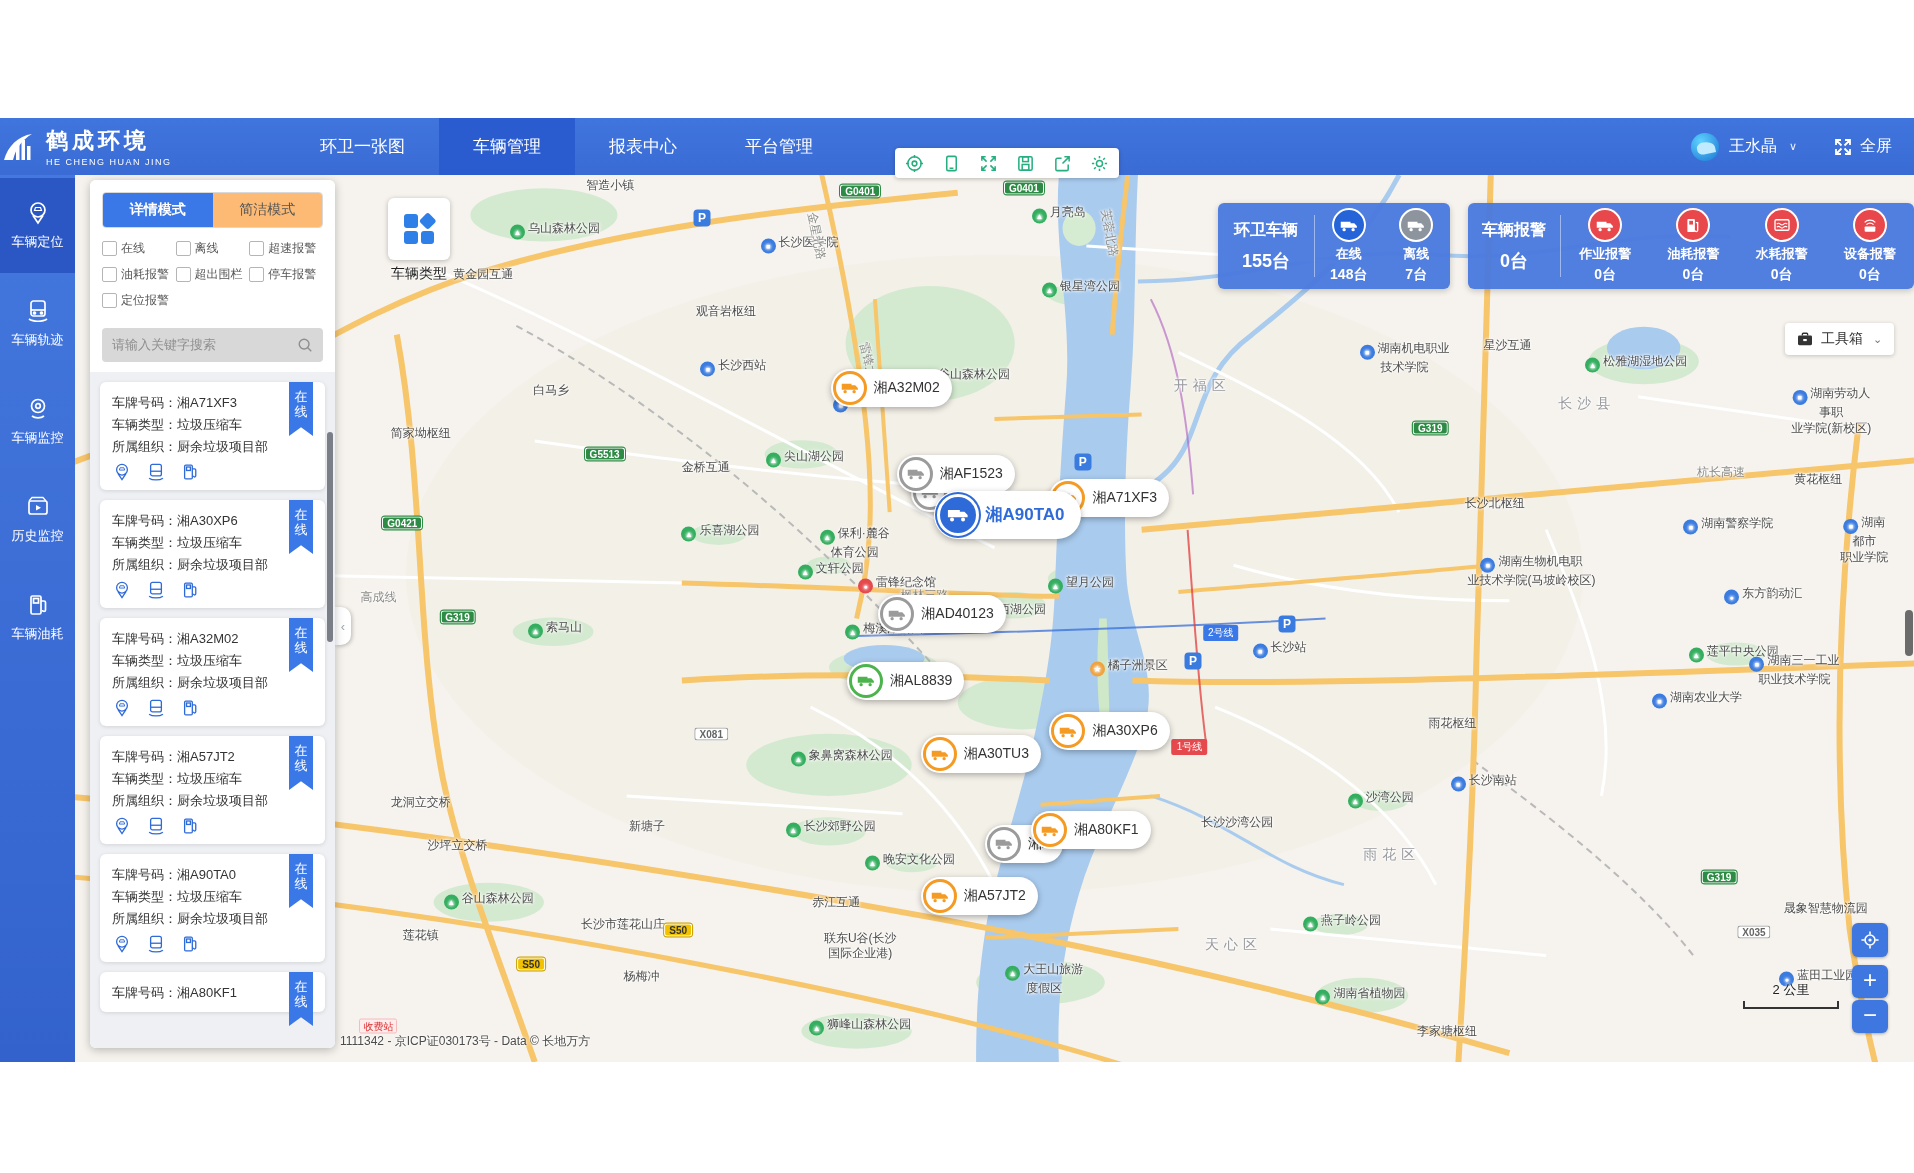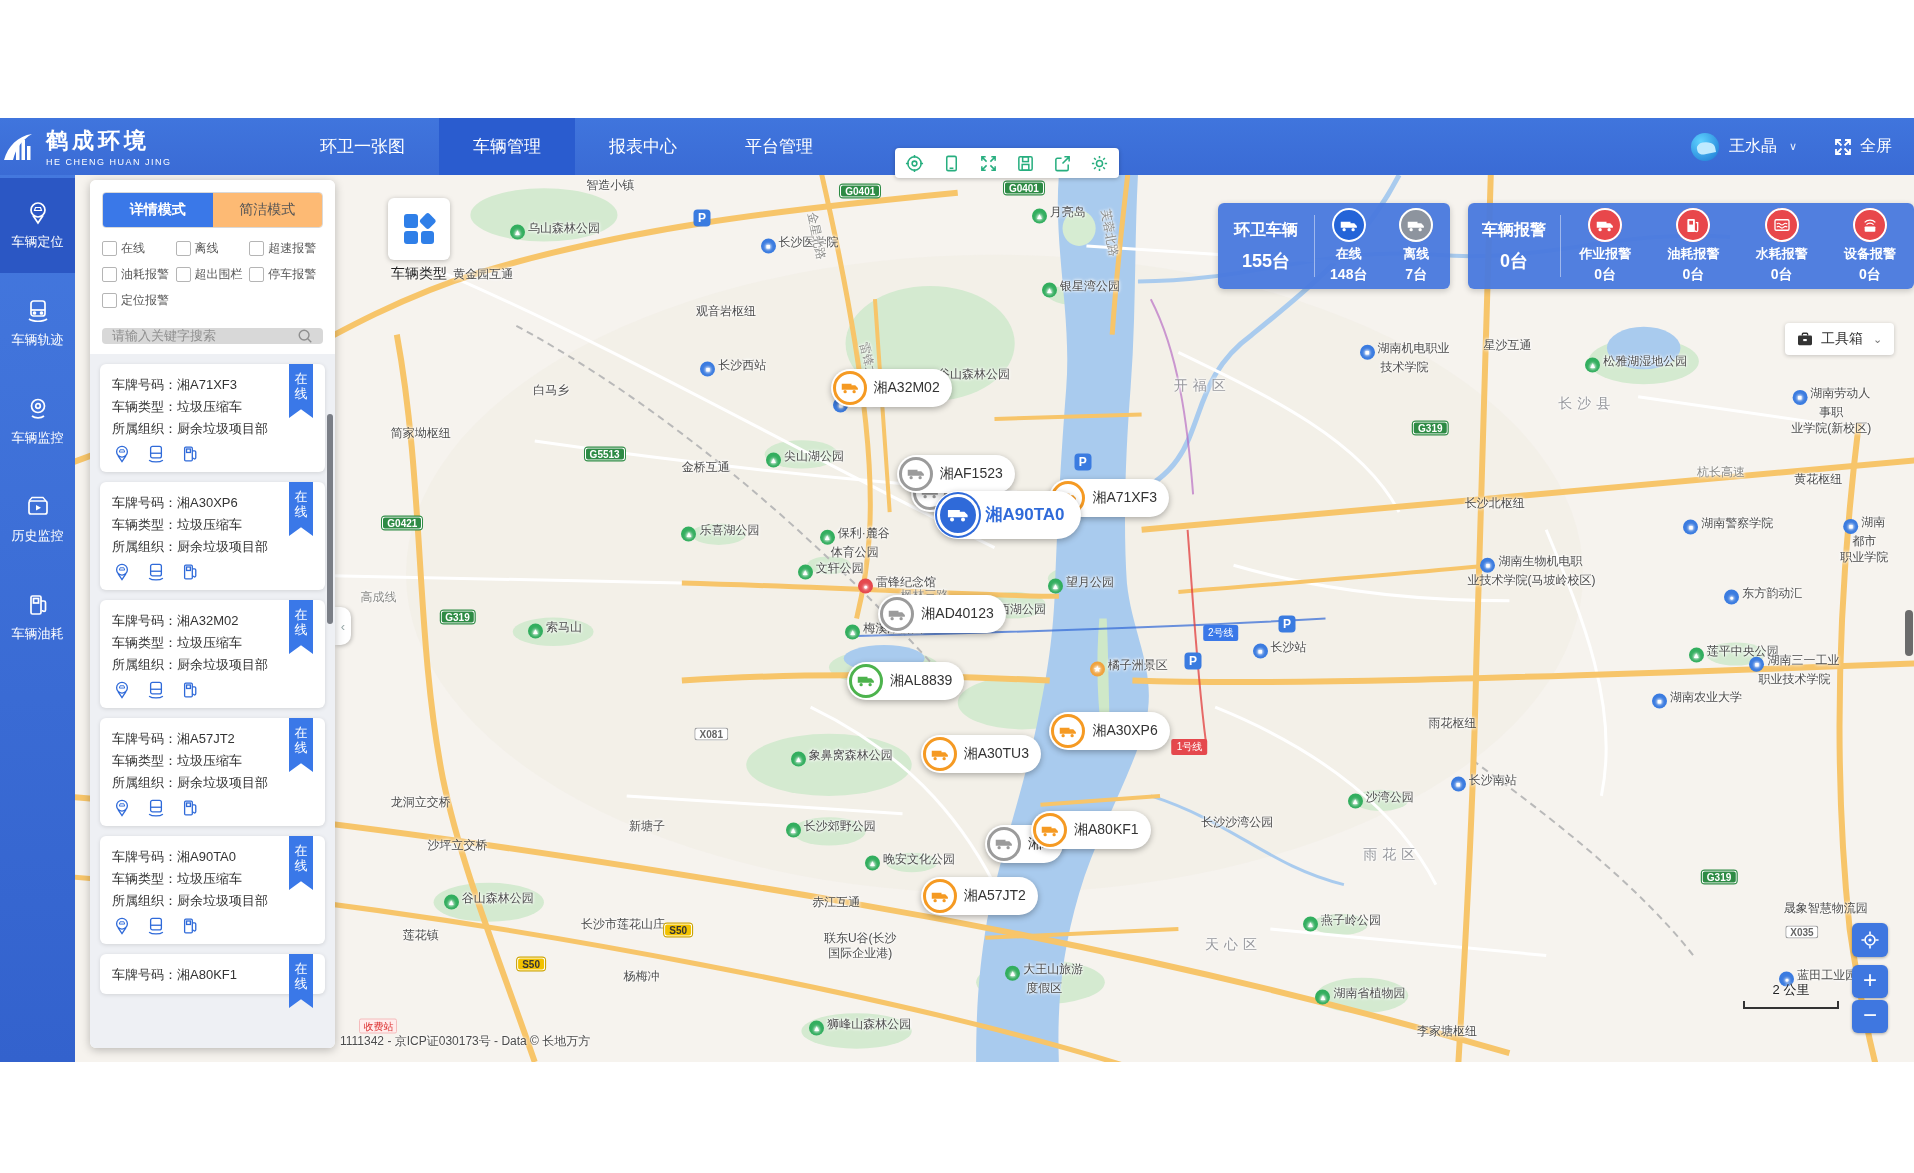--- a/index.html
+++ b/index.html
@@ -109,21 +109,21 @@
   .org{height:44px;border-bottom:1px solid #ececec;display:flex;align-items:center;justify-content:space-between;
        padding:0 14px;font-size:15px;font-weight:bold;color:#333;flex:0 0 auto;}
   .org .arr{font-size:11px;color:#333;cursor:pointer;}
   .filters{padding:12px 12px 10px;flex:0 0 auto;background:#fff;}
   .tabs{display:flex;border:1px solid #d9d9d9;border-radius:4px;overflow:hidden;height:34px;margin-bottom:12px;}
   .tab{flex:1;display:flex;align-items:center;justify-content:center;font-size:14px;color:#555;background:#fdba74;cursor:pointer;}
   .tab.active{background:#3a78e8;color:#fff;font-weight:bold;}
   .cbs{display:flex;flex-wrap:wrap;margin-bottom:10px;}
   .cb{display:flex;align-items:center;gap:4px;font-size:12px;color:#555;width:33.3%;margin-bottom:9px;cursor:pointer;}
   .cb .box{width:13px;height:13px;border:1px solid #b5b5b5;border-radius:2px;background:#fff;flex:0 0 auto;}
-  .search{height:16px;background:#d8d8d8;border-radius:4px;display:flex;align-items:center;padding:0 10px;gap:8px;}
+  .search{height:34px;background:#d8d8d8;border-radius:4px;display:flex;align-items:center;padding:0 10px;gap:8px;}
   .search .ph{flex:1;font-size:13px;color:#8f8f8f;}
   .list{flex:1;overflow:hidden;background:#eef0f4;padding:10px 10px 0;position:relative;}
   .card{background:#fff;border-radius:6px;box-shadow:0 1px 4px rgba(0,0,0,.12);margin-bottom:10px;position:relative;
         padding:10px 12px 8px;}
   .card .row{font-size:13px;color:#333;line-height:22px;}
   .card .icons{display:flex;gap:14px;margin-top:4px;}
   .card .icons svg{stroke:#2f6ad9;fill:none;stroke-width:1.7;cursor:pointer;}
   .ribbon{position:absolute;top:0;right:12px;width:24px;height:54px;background:#3a78e8;color:#fff;font-size:13px;
         line-height:15px;text-align:center;padding-top:7px;box-sizing:border-box;
         clip-path:polygon(0 0,100% 0,100% 100%,50% 84%,0 100%);}
@@ -385,21 +385,21 @@
       <div class="shield v-g" style="left: 20.8%; top: 49.8%;"><span>G319</span></div>
 
       <div class="shield v-g" style="left: 73.7%; top: 28.5%;"><span>G319</span></div>
 
       <div class="shield v-g" style="left: 89.4%; top: 79.1%;"><span>G319</span></div>
 
       <div class="shield v-s" style="left: 32.8%; top: 85.1%;"><span>S50</span></div>
 
       <div class="shield v-s" style="left: 24.8%; top: 89%;"><span>S50</span></div>
 
-      <div class="shield v-x" style="left: 91.3%; top: 85.3%; margin-left: 48px;"><span>X035</span></div>
+      <div class="shield v-x" style="left: 91.3%; top: 85.3%;"><span>X035</span></div>
 
       <div class="shield v-x" style="left: 34.6%; top: 63%;"><span>X081</span></div>
 
       <div class="tbadge" style="left: 62.3%; top: 51.6%; --c: #3a78e8;"><span>2号线</span></div>
 
       <div class="tbadge" style="left: 60.6%; top: 64.5%; --c: #e5484d;"><span>1号线</span></div>
 
       <div class="pk" style="left: 34.1%; top: 4.8%;">P</div>
 
       <div class="pk" style="left: 54.8%; top: 32.3%;">P</div>

